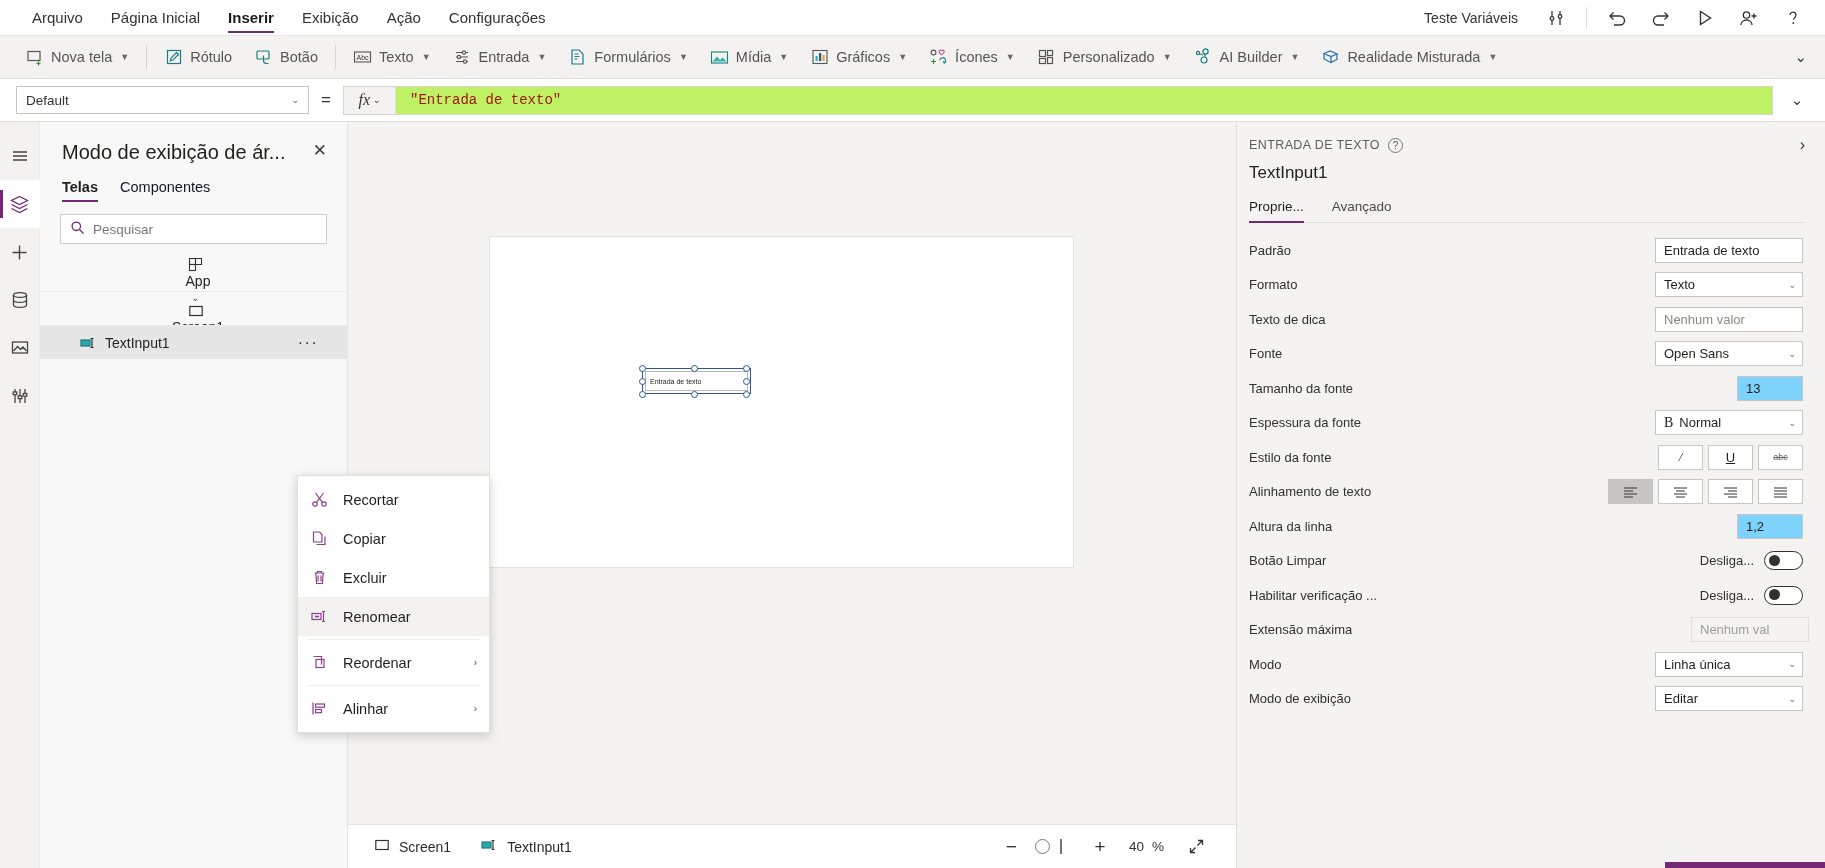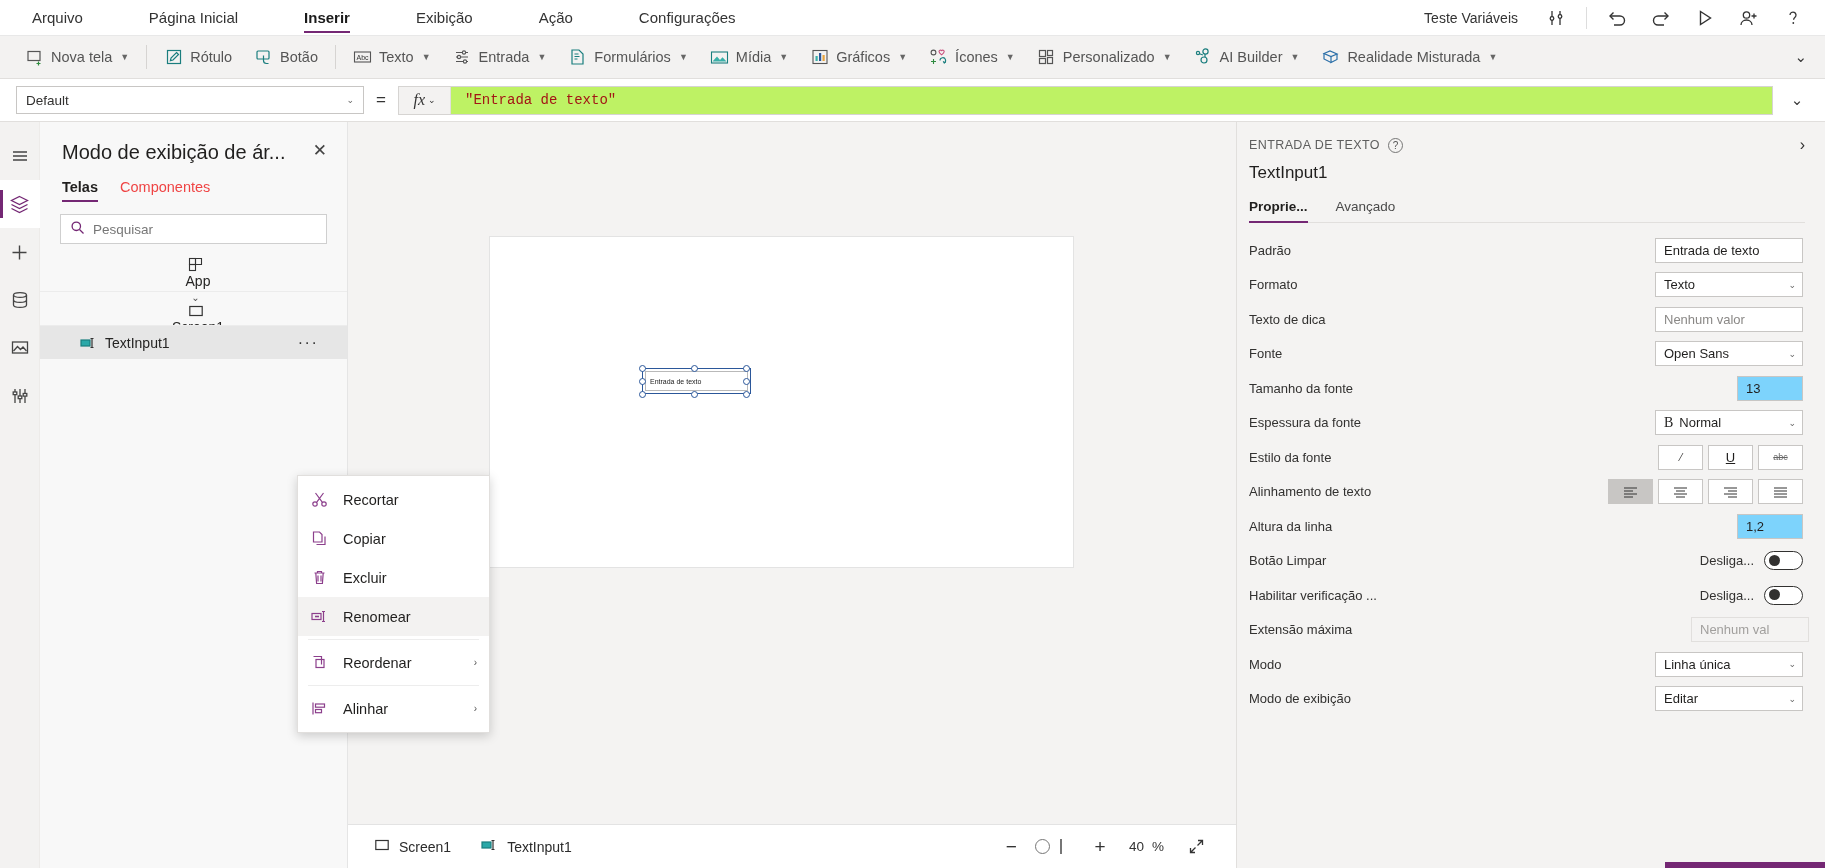--- a/index.html
+++ b/index.html
@@ -12,21 +12,21 @@
   .app { position: relative; width: 1825px; height: 868px; display: flex; flex-direction: column; }
 
   
   .menubar {
     height: 36px; flex: 0 0 36px;
     background: #ffffff;
     display: flex; align-items: center;
     border-bottom: 1px solid #e8e8e8;
     position: relative;
   }
-  .menu-items { display: flex; align-items: center; height: 36px; padding-left: 18px; gap: 38px; }
+  .menu-items { display: flex; align-items: center; height: 36px; padding-left: 18px; }
   .menu-item {
     font-size: 15px; color: #333333;
     padding: 0 14px; height: 36px; line-height: 36px;
     cursor: pointer; position: relative; white-space: nowrap;
   }
   .menu-item.active { font-weight: bold; color: #1b1b1b; }
   .menu-item.active::after {
     content: ""; position: absolute; left: 14px; right: 14px; bottom: 3px;
     height: 2px; background: #742774;
   }
@@ -60,21 +60,21 @@
 
   
   .formulabar {
     height: 43px; flex: 0 0 43px;
     background: #ffffff;
     display: flex; align-items: center;
     border-bottom: 1px solid #e1dfdd;
     padding: 0 8px;
   }
   .prop-select {
-    width: 348px; height: 28px; margin-left: 8px;
+    width: 293px; height: 28px; margin-left: 8px;
     border: 1px solid #c8c6c4; background: #fff;
     display: flex; align-items: center; padding: 0 9px;
     font-size: 13.5px; color: #323130; cursor: pointer;
   }
   .prop-select .lbl { flex: 1; }
   .eq { width: 34px; text-align: center; font-size: 17px; color: #333; }
   .fx-box {
     flex: 1; height: 29px; border: 1px solid #d6d4d2; background: #bef264;
     display: flex; align-items: center; margin-right: 4px;
   }
@@ -111,21 +111,21 @@
   
   .treepanel {
     width: 308px; flex: 0 0 308px; background: #f8f8f8;
     border-right: 1px solid #e5e5e5; display: flex; flex-direction: column;
     position: relative;
   }
   .tp-head { display: flex; align-items: flex-start; padding: 18px 14px 0 22px; }
   .tp-title { font-size: 20px; color: #201f1e; flex: 1; line-height: 24px; }
   .tp-close { font-size: 17px; color: #444; cursor: pointer; padding: 2px 6px; line-height: 18px; }
   .tp-tabs { display: flex; padding: 0 22px; margin-top: 15px; gap: 22px; }
-  .tp-tab { font-size: 14.5px; color: #ef4444; padding-bottom: 7px; cursor: pointer; position: relative; }
+  .tp-tab { font-size: 14.5px; color: #0f172a; padding-bottom: 7px; cursor: pointer; position: relative; }
   .tp-tab.active { font-weight: bold; color: #201f1e; }
   .tp-tab.active::after {
     content: ""; position: absolute; left: 0; right: 0; bottom: 0; height: 2px; background: #742774;
   }
   .tp-search-wrap { padding: 12px 20px 0 20px; }
   .tp-search {
     height: 30px; background: #ffffff; border: 1px solid #cfcfcf;
     display: flex; align-items: center; padding: 0 9px; gap: 8px;
   }
   .tp-search input {
@@ -207,21 +207,21 @@
   .pp-kicker { display: flex; align-items: center; gap: 8px; }
   .pp-kicker .kick-txt { font-size: 12.5px; color: #5e5e5e; letter-spacing: 0.4px; }
   .pp-help {
     width: 15px; height: 15px; border: 1.3px solid #767676; border-radius: 50%;
     font-size: 10px; color: #555; display: flex; align-items: center; justify-content: center; cursor: pointer;
   }
   .pp-expand { margin-left: auto; font-size: 16px; color: #333; cursor: pointer; }
   .pp-name { font-size: 17px; color: #201f1e; margin-top: 9px; }
   .pp-tabs { display: flex; gap: 28px; margin-top: 16px; border-bottom: 1px solid #e1dfdd; }
   .pp-tab { font-size: 13.5px; color: #4a4a4a; padding-bottom: 8px; cursor: pointer; position: relative; }
-  .pp-tab.active { font-weight: bold; color: #201f1e; }
+  .pp-tab.active { font-weight: normal; color: #201f1e; }
   .pp-tab.active::after {
     content: ""; position: absolute; left: 0; right: 0; bottom: -1px; height: 2.5px; background: #742774;
   }
   .pp-rows { padding: 10px 22px 0 12px; flex: 1; overflow: hidden; }
   .pp-row { display: flex; align-items: center; height: 34.5px; }
   .pp-label { font-size: 13px; color: #323130; flex: 1; white-space: nowrap; overflow: hidden; }
   .pp-ctl { width: 148px; display: flex; justify-content: flex-end; align-items: center; }
   .ctl-text {
     width: 148px; height: 25px; border: 1px solid #c8c6c4; background: #fff;
     display: flex; align-items: center; padding: 0 8px; font-size: 13px; color: #201f1e;

